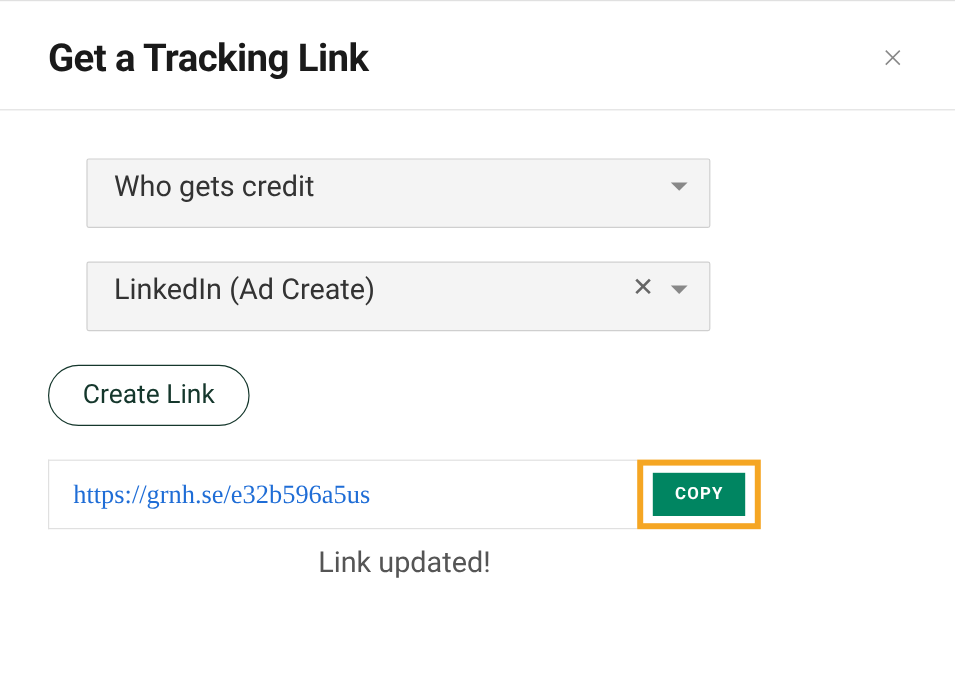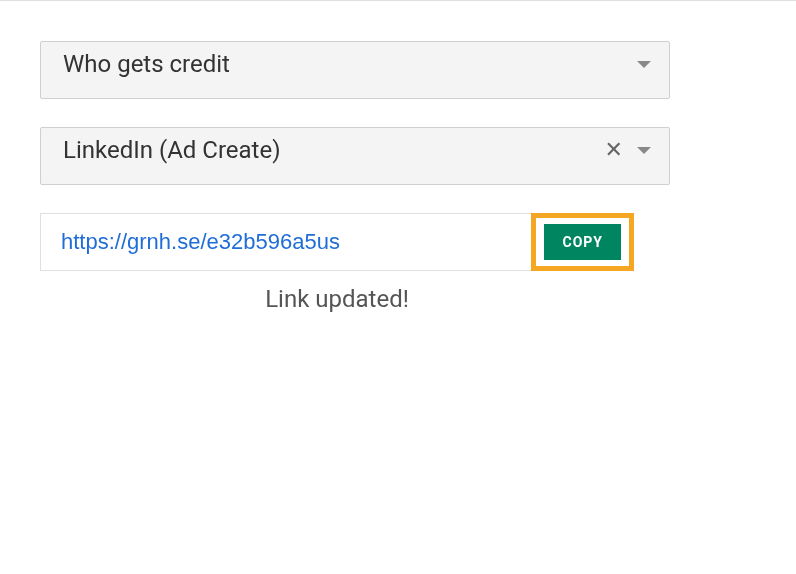--- a/index.html
+++ b/index.html
@@ -44,33 +44,34 @@
     .close-icon svg {
       width: 20px;
       height: 20px;
       stroke: #888;
       stroke-width: 1.5;
     }
     .modal-body {
       padding: 40px 40px 0 40px;
     }
     .select-field {
-      width: 630px;
+      width: 520px;
       height: 58px;
       background: #f4f4f4;
       border: 1px solid #cfcfcf;
       border-radius: 2px;
       display: flex;
       align-items: center;
       justify-content: space-between;
       padding: 0 18px 12px 22px;
       font-size: 24px;
       color: #333;
       cursor: pointer;
       margin-bottom: 28px;
+      margin-left: 32px;
     }
     .select-field .select-text {
       flex: 1;
     }
     .select-icons {
       display: flex;
       align-items: center;
       gap: 14px;
     }
     .caret-down {
@@ -105,21 +106,21 @@
       margin-bottom: 14px;
     }
     .link-input {
       flex: 1;
       border: 1px solid #e0e0e0;
       border-right: none;
       padding: 14px 20px;
       font-size: 22px;
       color: #1f6dd6;
       background: #ffffff;
-      font-family: Liberation Sans, sans-serif;
+      font-family: Liberation Serif, serif;
       outline: none;
     }
     .copy-wrapper {
       border: 5px solid #f5a623;
       display: flex;
       align-items: center;
       padding: 6px 8px;
     }
     .copy-btn {
       background: #008561;
@@ -139,38 +140,48 @@
     .status-text {
       font-size: 24px;
       color: #555;
       font-weight: 400;
     }
   </style>
 </head>
 <body>
 
 <div class="modal">
+  <div class="modal-header">
+    <h1 class="modal-title">Get a Tracking Link</h1>
+    <div class="close-icon">
+      <svg viewBox="0 0 24 24" fill="none">
+        <line x1="5" y1="5" x2="19" y2="19"></line>
+        <line x1="19" y1="5" x2="5" y2="19"></line>
+      </svg>
+    </div>
+  </div>
 
   <div class="modal-body">
 
     <div class="select-field">
       <span class="select-text">Who gets credit</span>
       <div class="select-icons">
         <div class="caret-down"></div>
       </div>
     </div>
 
     <div class="select-field">
       <span class="select-text">LinkedIn (Ad Create)</span>
       <div class="select-icons">
         <span class="clear-x">✕</span>
         <div class="caret-down"></div>
       </div>
     </div>
 
+    <button class="create-link-btn">Create Link</button>
 
     <div class="link-row">
       <input type="text" class="link-input" readonly="" value="https://grnh.se/e32b596a5us" style="">
       <div class="copy-wrapper">
         <button class="copy-btn">COPY</button>
       </div>
     </div>
 
     <div class="status-row">
       <span class="status-text">Link updated!</span>

